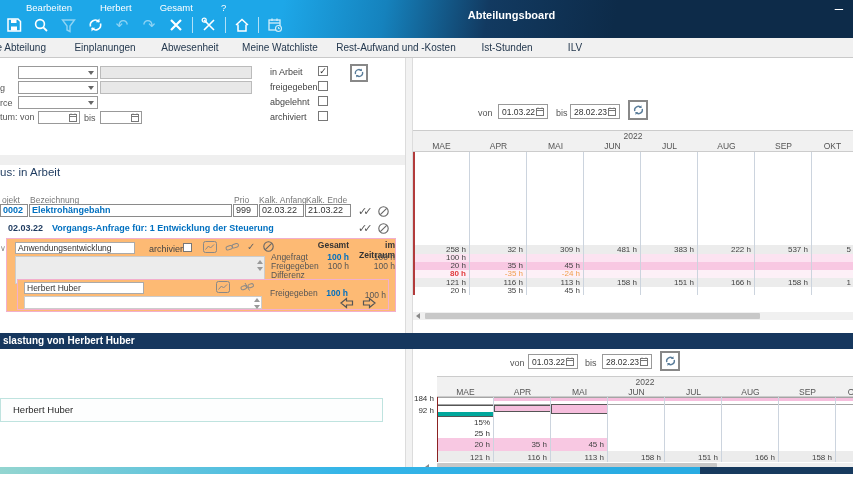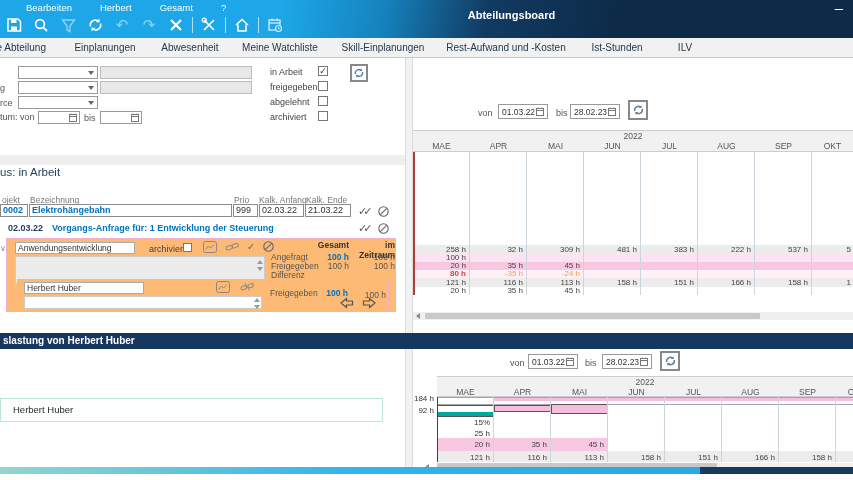--- a/index.html
+++ b/index.html
@@ -221,23 +221,20 @@
       </div>
     <div class="tab" style="width:86px;">
         <span>Einplanungen</span>
       </div>
     <div class="tab" style="width:84px;">
         <span>Abwesenheit</span>
       </div>
     <div class="tab" style="width:96px;">
         <span>Meine Watchliste</span>
       </div>
-    <div class="tab" style="width:110px;">
-        <span>Skill-Einplanungen</span>
-      </div>
     <div class="tab" style="width:136px;">
         <span>Rest-Aufwand und -Kosten</span>
       </div>
     <div class="tab" style="width:86px;">
         <span>Ist-Stunden</span>
       </div>
     <div class="tab" style="width:50px;">
         <span>ILV</span>
       </div>
   </div>

